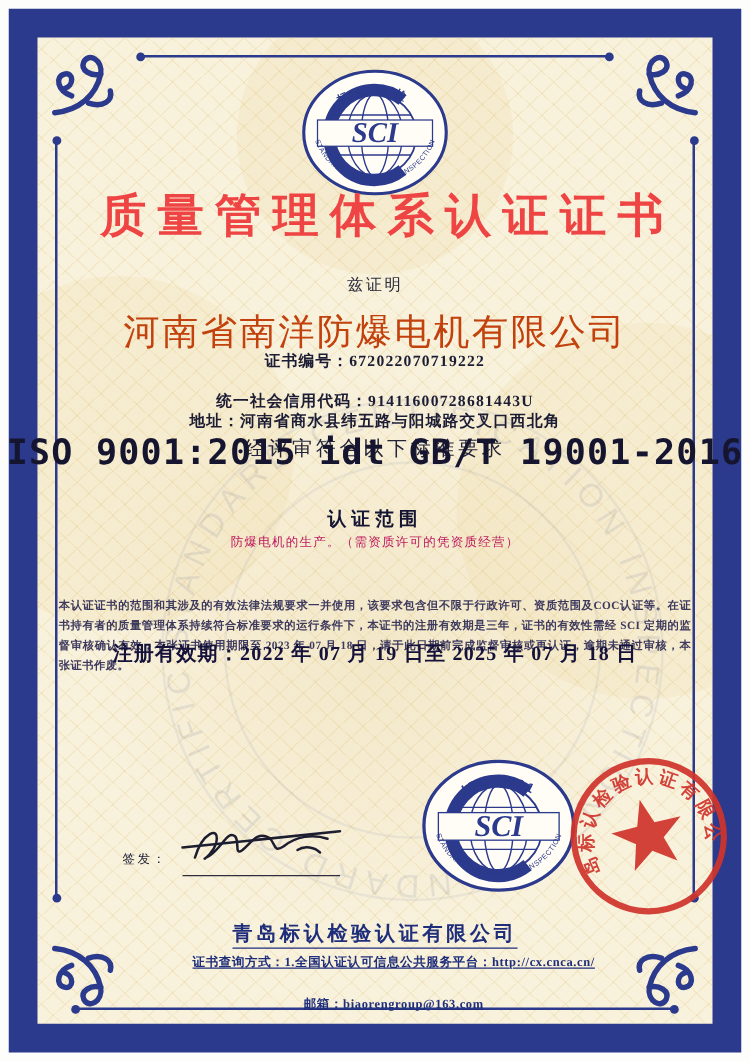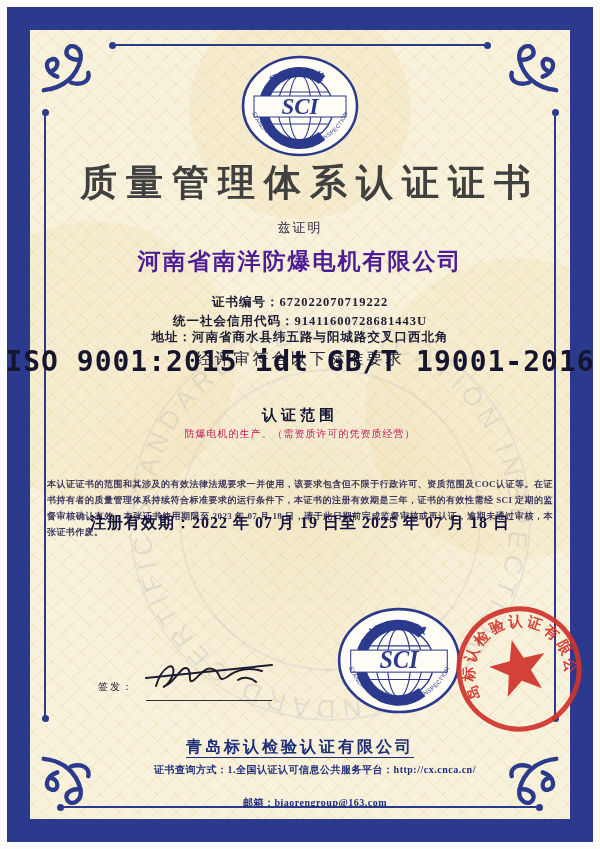--- a/index.html
+++ b/index.html
@@ -22,42 +22,42 @@
   .h-line{height:2px;}
   .v-line{width:2px;}
   .dot{position:absolute;width:7px;height:7px;border-radius:50%;background:#2b3a8c;}
   .corner{position:absolute;width:58px;height:58px;}
   .corner svg{width:100%;height:100%;}
   .corner.tr{transform:scaleX(-1);} .corner.bl{transform:scaleY(-1);} .corner.br{transform:scale(-1,-1);}
 
   .emblem-top{position:absolute;left:240px;top:54px;width:120px;height:100px;}
   .emblem-bottom{position:absolute;left:336px;top:606px;width:126px;height:104px;}
 
-  .title{top:158px;font-size:37px;font-weight:bold;letter-spacing:9px;color:#404040;margin-left:20px;}
+  .title{top:148px;font-size:37px;font-weight:bold;letter-spacing:9px;color:#ef4444;margin-left:20px;}
   .certify-intro{top:219px;font-size:13px;letter-spacing:2px;color:#2a2a3a;}
-  .company{top:246px;font-size:23px;font-weight:bold;letter-spacing:2px;color:#4c1d95;}
+  .company{top:246px;font-size:29px;font-weight:normal;letter-spacing:2px;color:#c2410c;}
   .meta{font-size:12.5px;font-weight:bold;letter-spacing:1px;color:#1c1c34;}
-  .m1{top:294px;} .m2{top:313px;} .m3{top:329px;}
+  .m1{top:281px;} .m2{top:313px;} .m3{top:329px;}
   .review{top:349px;font-size:16px;letter-spacing:3px;color:#23233a;}
   .standard{top:345px;font-size:28px;font-weight:bold;font-family:"DejaVu Sans Mono","Liberation Mono",monospace;color:#15152f;letter-spacing:1px;}
   .scope-label{top:406px;font-size:15px;font-weight:bold;letter-spacing:4px;}
   .scope-text{top:427px;font-size:10px;font-weight:normal;color:#be185d;letter-spacing:1px;}
   .terms{top:456px;left:47px;right:47px;text-align:justify;font-size:9px;font-weight:bold;
     line-height:16px;color:#3e3a5e;letter-spacing:.4px;margin-top:20px;}
   .validity{top:513px;font-size:16px;font-weight:bold;letter-spacing:1px;color:#14123a;}
 
   .issue-label{position:absolute;left:98px;top:680px;font-size:10px;letter-spacing:2px;color:#23233a;}
   .signature{position:absolute;left:142px;top:652px;width:138px;height:50px;}
   .sig-underline{position:absolute;left:146px;top:700px;width:126px;border-bottom:1.5px solid #2e2e3c;}
 
   .seal{position:absolute;left:452px;top:602px;width:134px;height:134px;transform:rotate(-14deg);opacity:.92;}
 
   .issuer{top:737px;font-size:16px;font-weight:bold;letter-spacing:3px;color:#1f2e7b;}
   .issuer span{border-bottom:1.5px solid #1f2e7b;padding-bottom:2px;}
-  .query{font-size:10px;font-weight:bold;color:#1f2e7b;letter-spacing:.5px;padding-left:30px;}
+  .query{font-size:10px;font-weight:bold;color:#1f2e7b;letter-spacing:.5px;text-decoration:underline;padding-left:30px;}
   .q1{top:763px;} .q2{top:780px;} .q3{top:796px;}
 
   .watermark{position:absolute;left:60px;top:250px;width:480px;height:480px;opacity:.12;}
 </style>
 </head>
 <body>
 
 <div class="certificate">
   <div class="navy-band"></div>
   <div class="paper">

